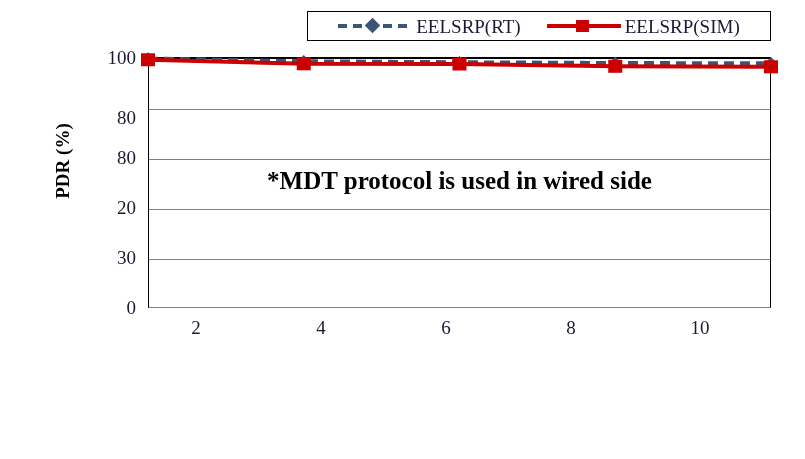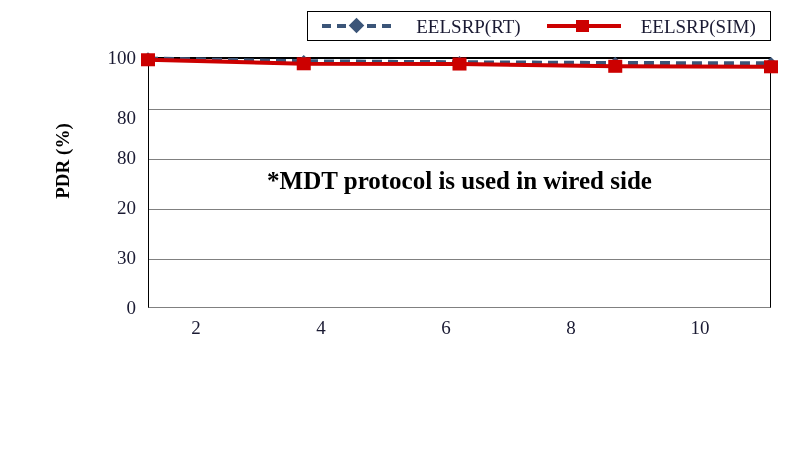--- a/index.html
+++ b/index.html
@@ -35,21 +35,21 @@
     background: #ffffff;
     display: flex;
     align-items: center;
     justify-content: center;
     gap: 26px;
     box-sizing: border-box;
   }
   .legend-entry {
     display: flex;
     align-items: center;
-    gap: 20px;
+    gap: 4px;
   }
   .legend-sample {
     position: relative;
     width: 74px;
     height: 16px;
     display: block;
   }
   .legend-line {
     position: absolute;
     left: 0;

